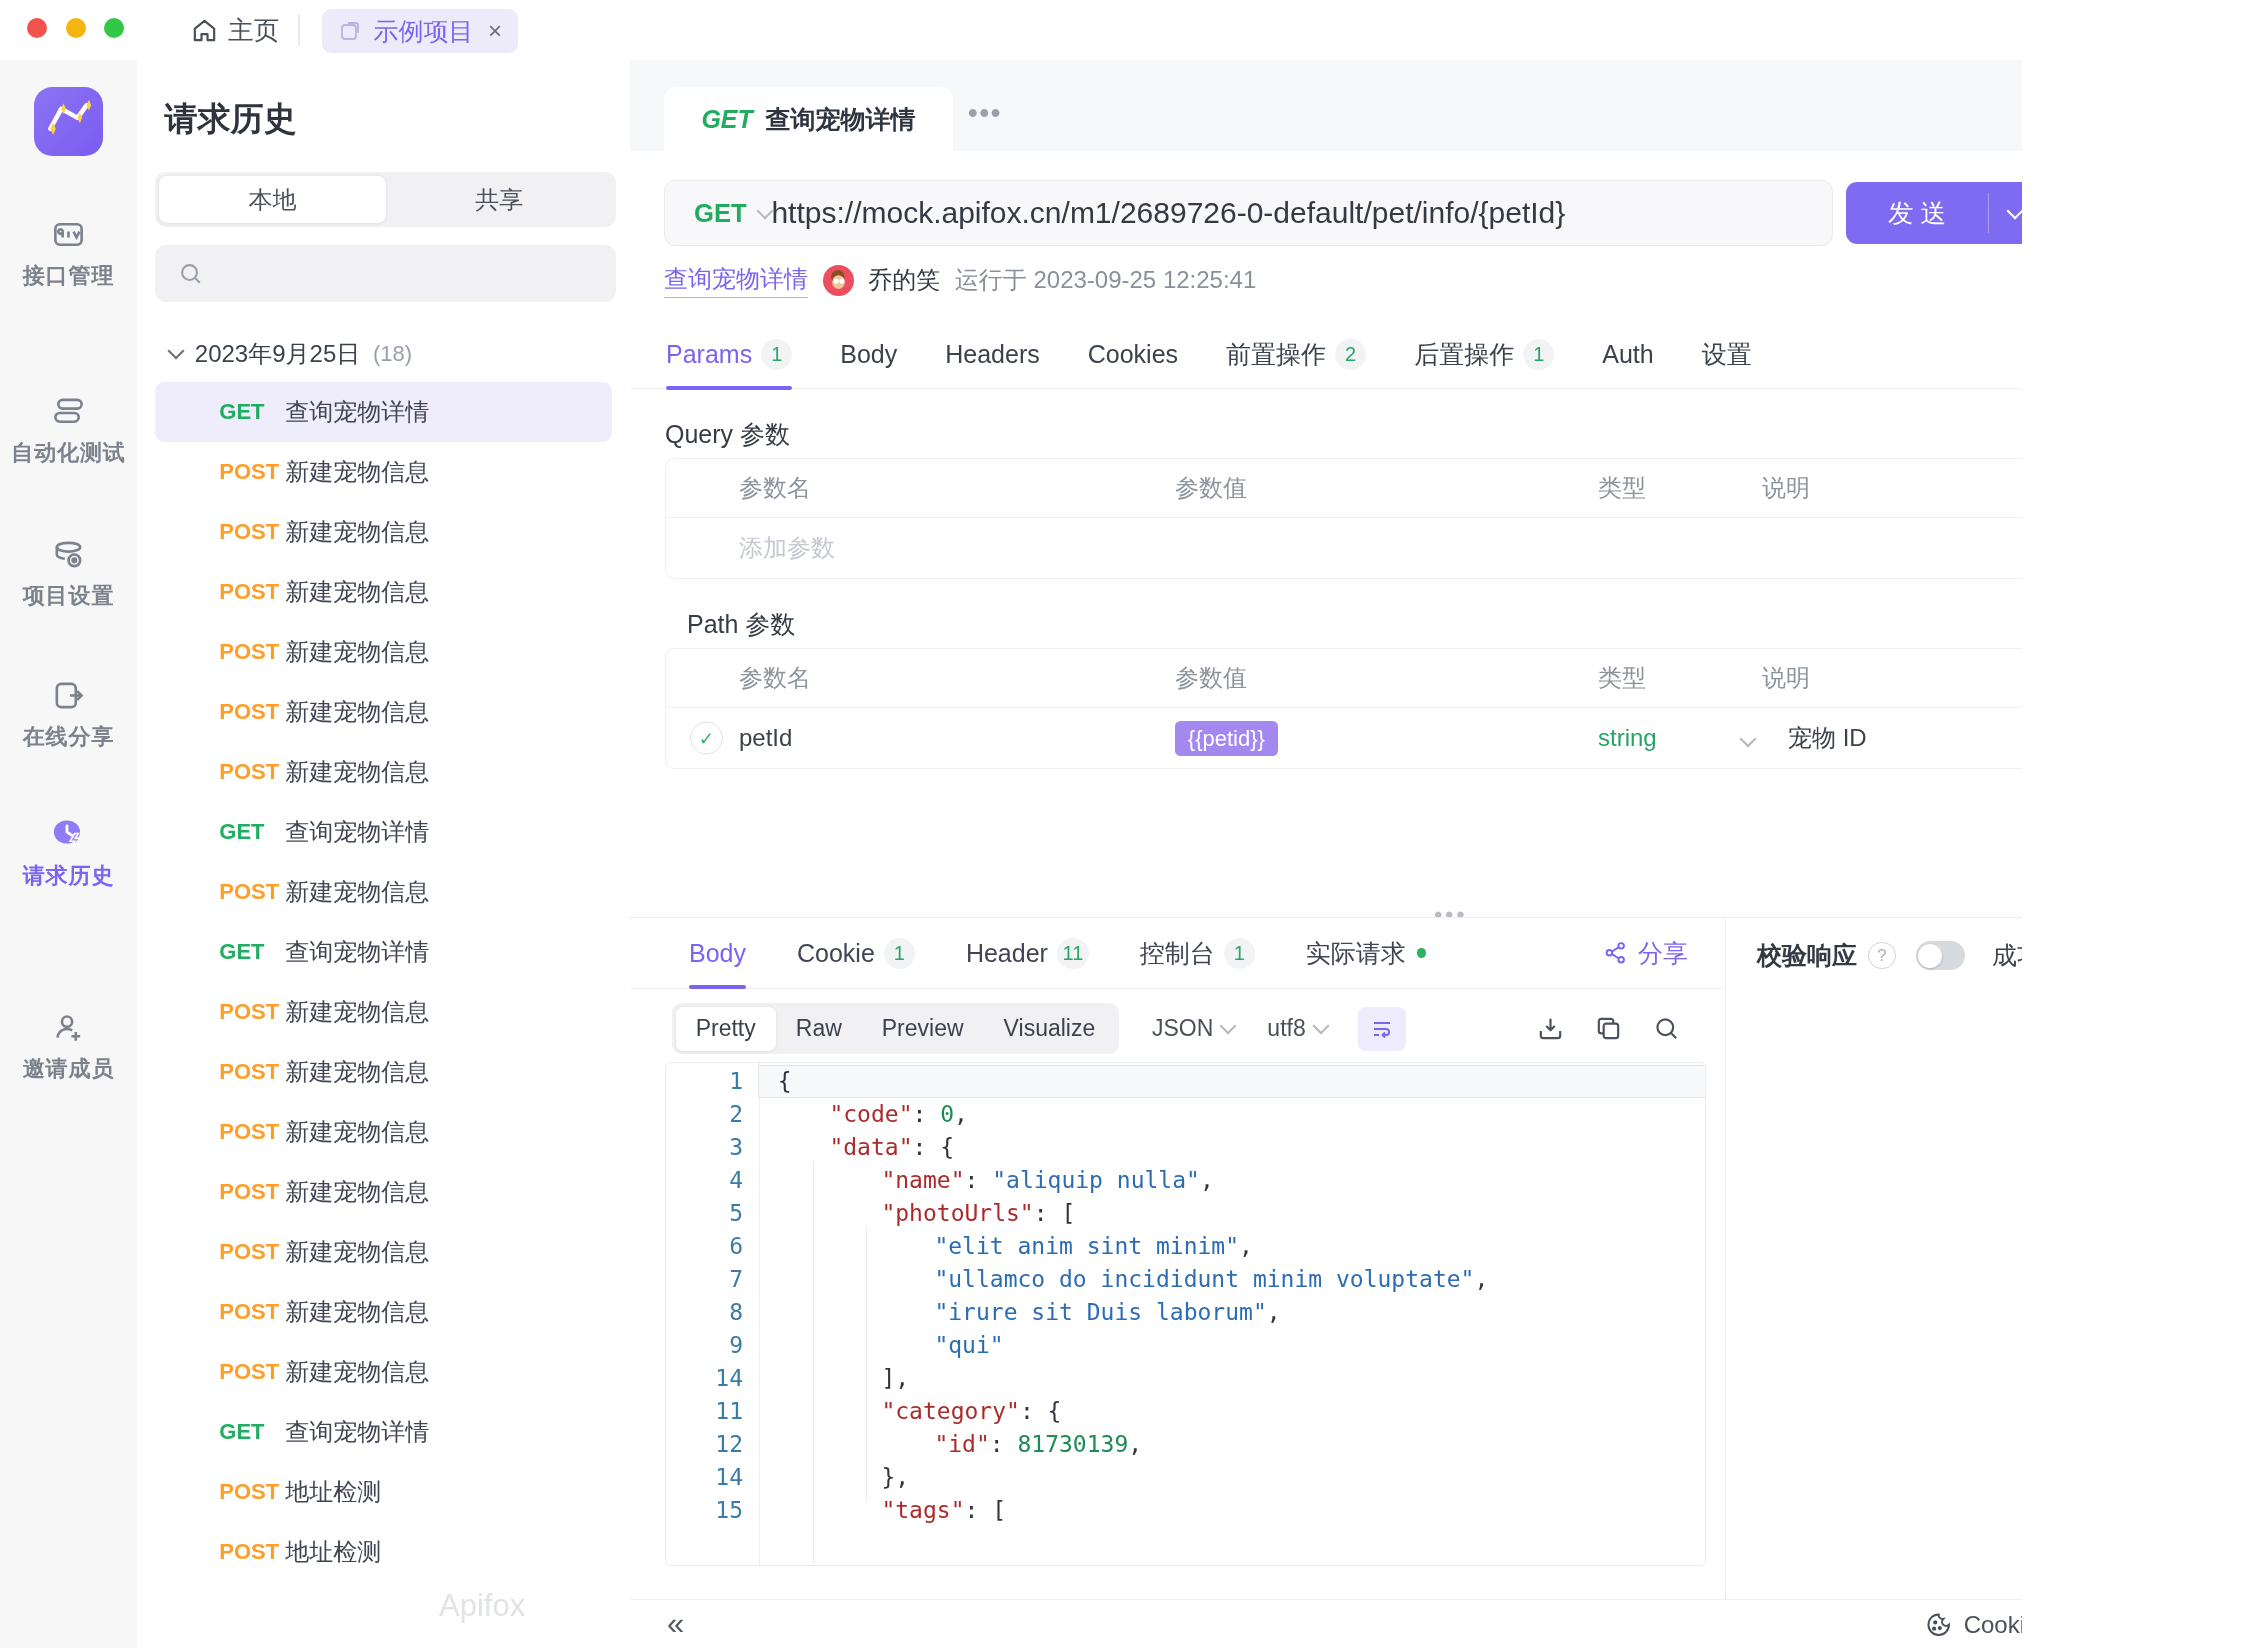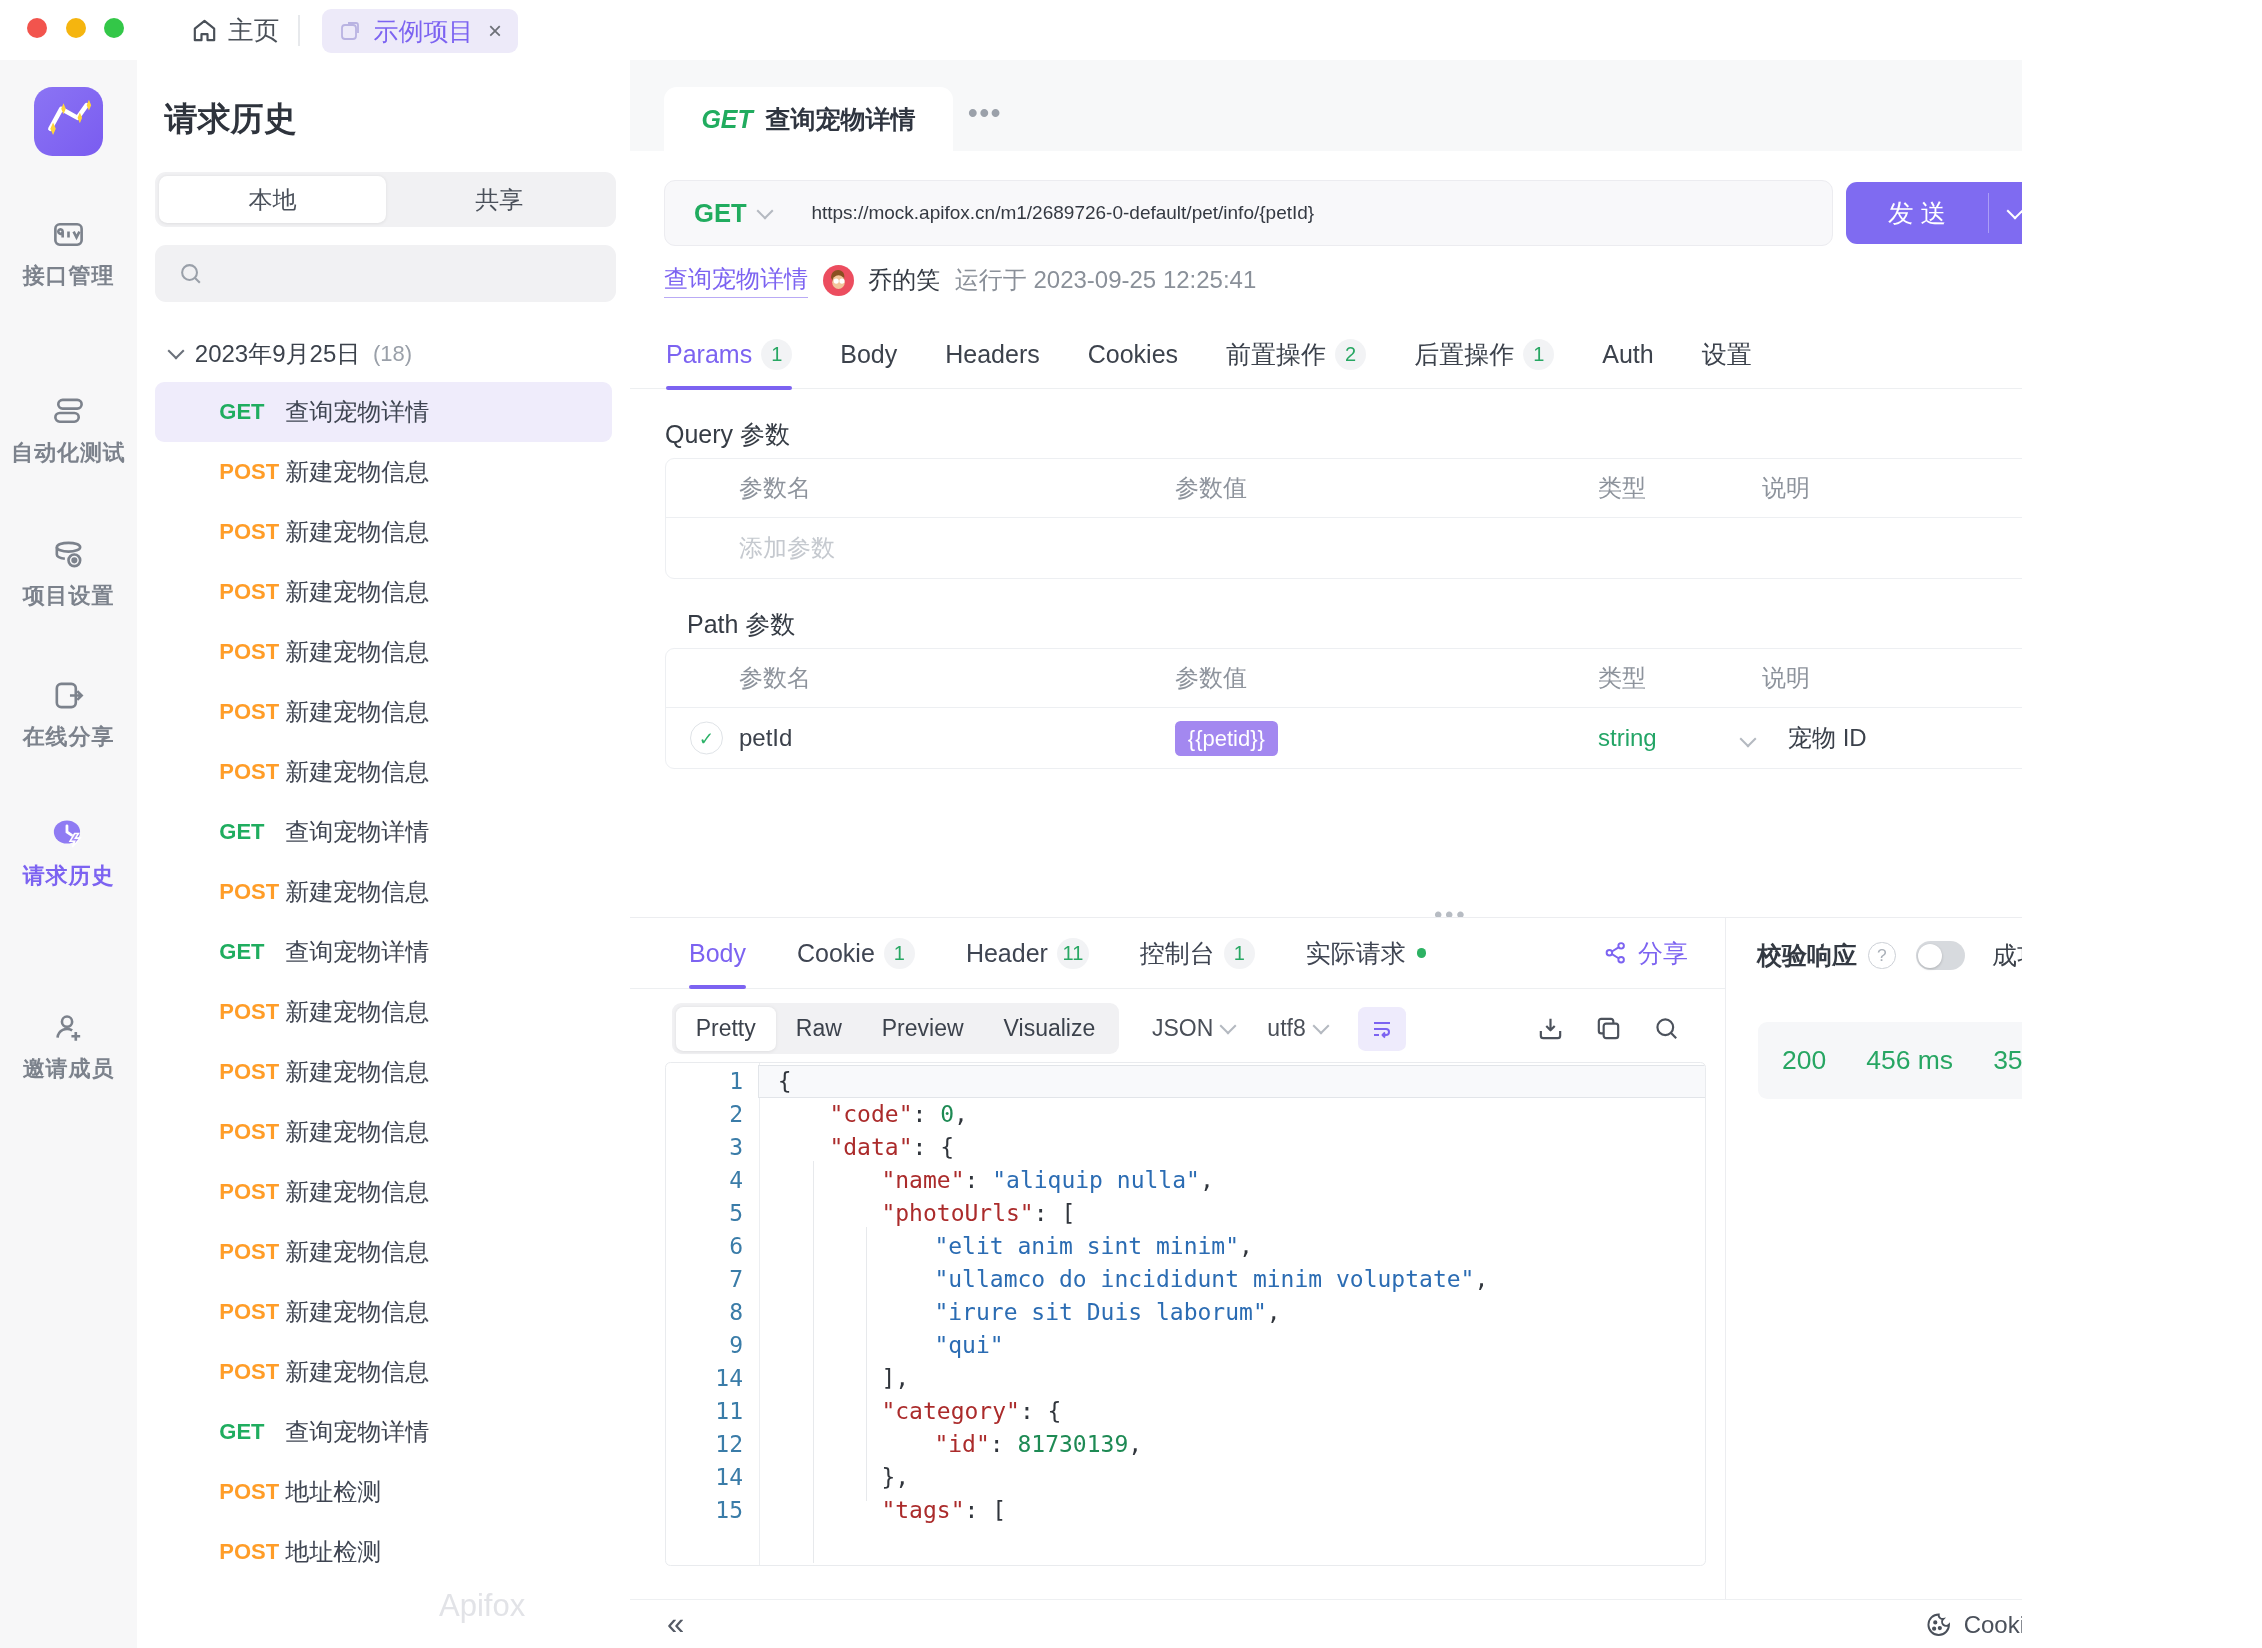--- a/index.html
+++ b/index.html
@@ -51,21 +51,21 @@
   .mtab{left:34px;top:26.5px;width:289px;height:65px;background:#fff;border-radius:12.8px 12.8px 0 0;
         display:flex;align-items:center;justify-content:center;gap:12.8px;font-size:25px;}
   .mtab .m{font-style:italic;font-weight:bold;color:#21ac5f;}
   .mtab .t{color:#2f3540;font-weight:bold;}
   .tab-more{left:338px;top:37px;color:#9ba1aa;font-size:27.4px;letter-spacing:1.8px;font-weight:bold;}
   .sync-btn{left:1583px;top:31px;width:40px;height:40px;border-radius:50%;background:#8b76f3;display:flex;align-items:center;justify-content:center;}
 
   .urlbox{left:34px;top:120px;width:1169px;height:66px;background:#f8f8fa;border:0.9px solid #ececf0;border-radius:11px;box-sizing:border-box;display:flex;align-items:center;}
   .urlbox .m{color:#21ac5f;font-weight:bold;font-size:25.6px;margin-left:29px;}
   .urlbox .cv{margin-left:12.8px;color:#b4b9c0;}
-  .urlbox .u{margin-left:40px;font-size:19px;color:#343942;}
+  .urlbox .u{font-size:30px;color:#343942;}
   .send{left:1216px;top:122px;width:194px;height:62px;background:#7f6bf1;border-radius:11px;display:flex;align-items:center;color:#fff;font-size:25.6px;}
   .send .txt{flex:1;text-align:center;}
   .send .split{width:0.9px;height:40px;background:rgba(255,255,255,.35);}
   .send .dd{width:51px;display:flex;align-items:center;justify-content:center;}
   .savecase{left:1425px;top:125px;width:183px;height:55px;background:#fff;border:0.9px solid #e3e5e9;border-radius:11px;display:flex;align-items:center;justify-content:center;font-size:25.6px;color:#3a3f48;}
   .red-annot{left:1414px;top:111px;width:205px;height:82px;border:6.4px solid #e62b2b;}
 
   .runline{left:34px;top:203px;display:flex;align-items:center;gap:14.6px;font-size:24px;}
   .runline .link{color:#7c63f1;border-bottom:0.9px solid #b9aaf5;padding-bottom:1.8px;}
   .runline .who{color:#343a43;}
@@ -581,25 +581,20 @@
     </div>
 
     <div class="abs vr-line">
       <span style="font-weight:bold;">校验响应</span>
       <span class="qmark">?</span>
       <span class="toggle">
           <span class="knob"></span>
         </span>
       <span style="margin-left:27.4px;color:#3c424b;">成功 (200)</span>
       <span class="cv" style="color:#b4b9c0;margin-left:137px;"></span>
-    </div>
-    <div class="abs statusbox">
-      <span>200</span>
-      <span>456 ms</span>
-      <span>356 B</span>
     </div>
   </div>
 
   <div id="footer" class="abs">
     <span class="abs collapse">«</span>
     <div class="foot-right">
       <span class="row" style="gap:11px;">
         <svg width="27.4" height="27.4" viewBox="0 0 24 24" fill="none" stroke="#4a505a" stroke-width="1.7">
             <path d="M21 12a9 9 0 1 1-9-9 3.5 3.5 0 0 0 4 4 3.5 3.5 0 0 0 5 5z"></path>
             <circle cx="9" cy="10" r="1" fill="#4a505a"></circle>

